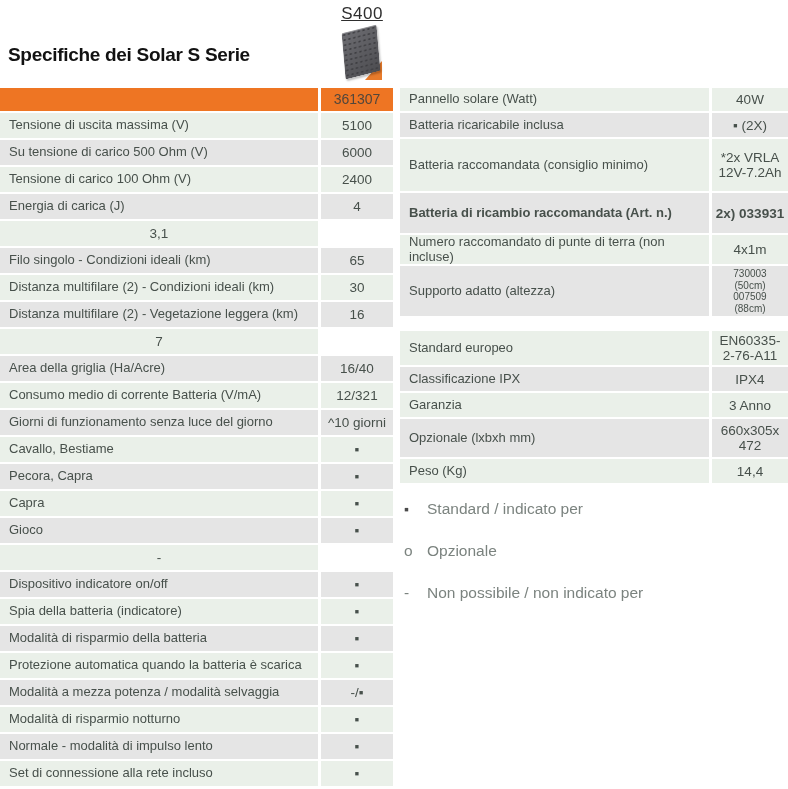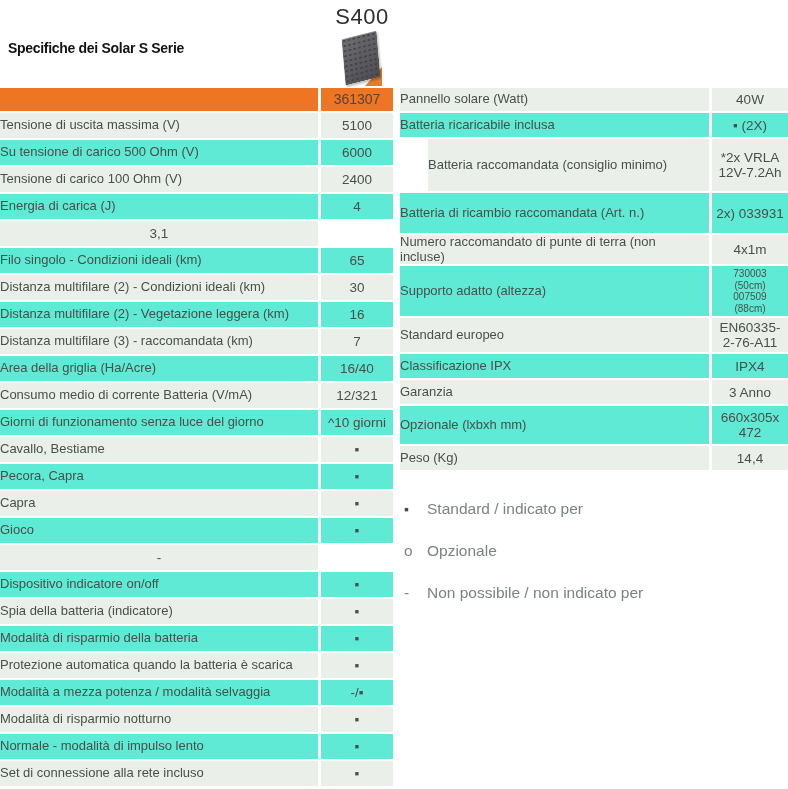--- a/index.html
+++ b/index.html
@@ -4,24 +4,24 @@
 <style>
   html,body{margin:0;padding:0;}
   body{
     width:788px;height:789px;position:relative;background:#ffffff;
     font-family:"Liberation Sans","DejaVu Sans",sans-serif;
     color:#47504b;overflow:hidden;
   }
   
   .page-title{
     position:absolute;left:8px;top:31px;
-    font-size:14px;font-weight:bold;color:#121212;letter-spacing:-0.3px;
+    font-size:19px;font-weight:bold;color:#121212;letter-spacing:-0.3px;
   }
   .model-wrap{position:absolute;left:320px;top:4px;width:84px;text-align:center;}
-  .model-label{font-size:22px;color:#2e2e2e;letter-spacing:0.5px;}
+  .model-label{font-size:17px;color:#2e2e2e;letter-spacing:0.5px;text-decoration:underline;}
   .panel-icon{position:relative;width:56px;height:56px;margin:3px auto 0;}
   .panel-foot{
     position:absolute;right:8px;bottom:3px;width:17px;height:19px;
     background:#e87b2b;clip-path:polygon(100% 0,100% 100%,0 100%);
   }
   .panel-face{
     position:absolute;left:9px;top:2px;width:36px;height:46px;
     background:
       radial-gradient(#3e3e42 1px, transparent 1.2px),
       linear-gradient(150deg,#6d6d72,#4c4c50);
@@ -30,38 +30,38 @@
     border-radius:2px;
     box-shadow:inset 0 1px 0 rgba(255,255,255,.35), 1px 2px 2px rgba(0,0,0,.25);
   }
   
   .spec-table{position:absolute;display:flex;flex-direction:column;gap:2px;}
   .ltable{left:0;top:88px;width:393px;}
   .rtable{left:400px;top:88px;width:388px;}
   .row{display:grid;grid-template-columns:1fr 72px;column-gap:3px;}
   .rtable .row{grid-template-columns:1fr 76px;}
   .cell{display:flex;align-items:center;}
-  .label-cell{padding-right:6px;font-size:13px;line-height:14.5px;}
+  .label-cell{padding-left:9px;padding-right:6px;font-size:13px;line-height:14.5px;}
   .value-cell{justify-content:center;text-align:right;font-size:13.5px;
               flex-direction:column;line-height:15px;padding:2px 1px;}
   .row.odd  .cell{background:#eaf0e9;}
-  .row.even .cell{background:#5eead4;}
+  .row.even .cell{background:#e5e5e5;}
   .ltable .row{min-height:25px;}
   
   .row.header-row{min-height:23px;}
   .row.header-row .cell{background:#ee7523;}
   .row.header-row .value-cell{color:#51463b;font-size:14px;font-weight:normal;}
   
   .rtable .row:nth-child(1){min-height:23px;}
   .rtable .row:nth-child(2){min-height:24px;}
-  .rtable .row:nth-child(3){min-height:52px;margin-left:28px;}
-  .rtable .row:nth-child(4){min-height:40px;}
+  .rtable .row:nth-child(3){min-height:52px;}
+  .rtable .row:nth-child(4){min-height:40px;font-weight:bold;}
   .rtable .row:nth-child(5){min-height:24px;}
   .rtable .row:nth-child(6){min-height:48px;}
-  .rtable .row:nth-child(7){min-height:32px;}
+  .rtable .row:nth-child(7){min-height:32px;margin-top:13px;}
   .rtable .row:nth-child(8){min-height:24px;}
   .rtable .row:nth-child(9){min-height:24px;}
   .rtable .row:nth-child(10){min-height:38px;}
   .rtable .row:nth-child(11){min-height:24px;}
   .value-line{display:block;}
   .value-cell.small .value-line{font-size:10px;line-height:11.5px;}
   
   .legend{position:absolute;left:404px;top:500px;display:flex;flex-direction:column;gap:24px;}
   .legend-item{display:flex;align-items:baseline;gap:13px;font-size:15.5px;color:#7b837f;}
   .legend-symbol{min-width:10px;color:#4a4a4a;font-size:14px;}
@@ -111,21 +111,20 @@
     </div>
     <div class="row odd">
       <div class="cell label-cell">Distanza multifilare (2) - Condizioni ideali (km)</div>
       <div class="cell value-cell">30</div>
     </div>
     <div class="row even">
       <div class="cell label-cell">Distanza multifilare (2) - Vegetazione leggera (km)</div>
       <div class="cell value-cell">16</div>
     </div>
     <div class="row odd">
-      <div class="cell label-cell">Distanza multifilare (3) - raccomandata (km)</div>
       <div class="cell value-cell">7</div>
     </div>
     <div class="row even">
       <div class="cell label-cell">Area della griglia (Ha/Acre)</div>
       <div class="cell value-cell">16/40</div>
     </div>
     <div class="row odd">
       <div class="cell label-cell">Consumo medio di corrente Batteria (V/mA)</div>
       <div class="cell value-cell">12/321</div>
     </div>

